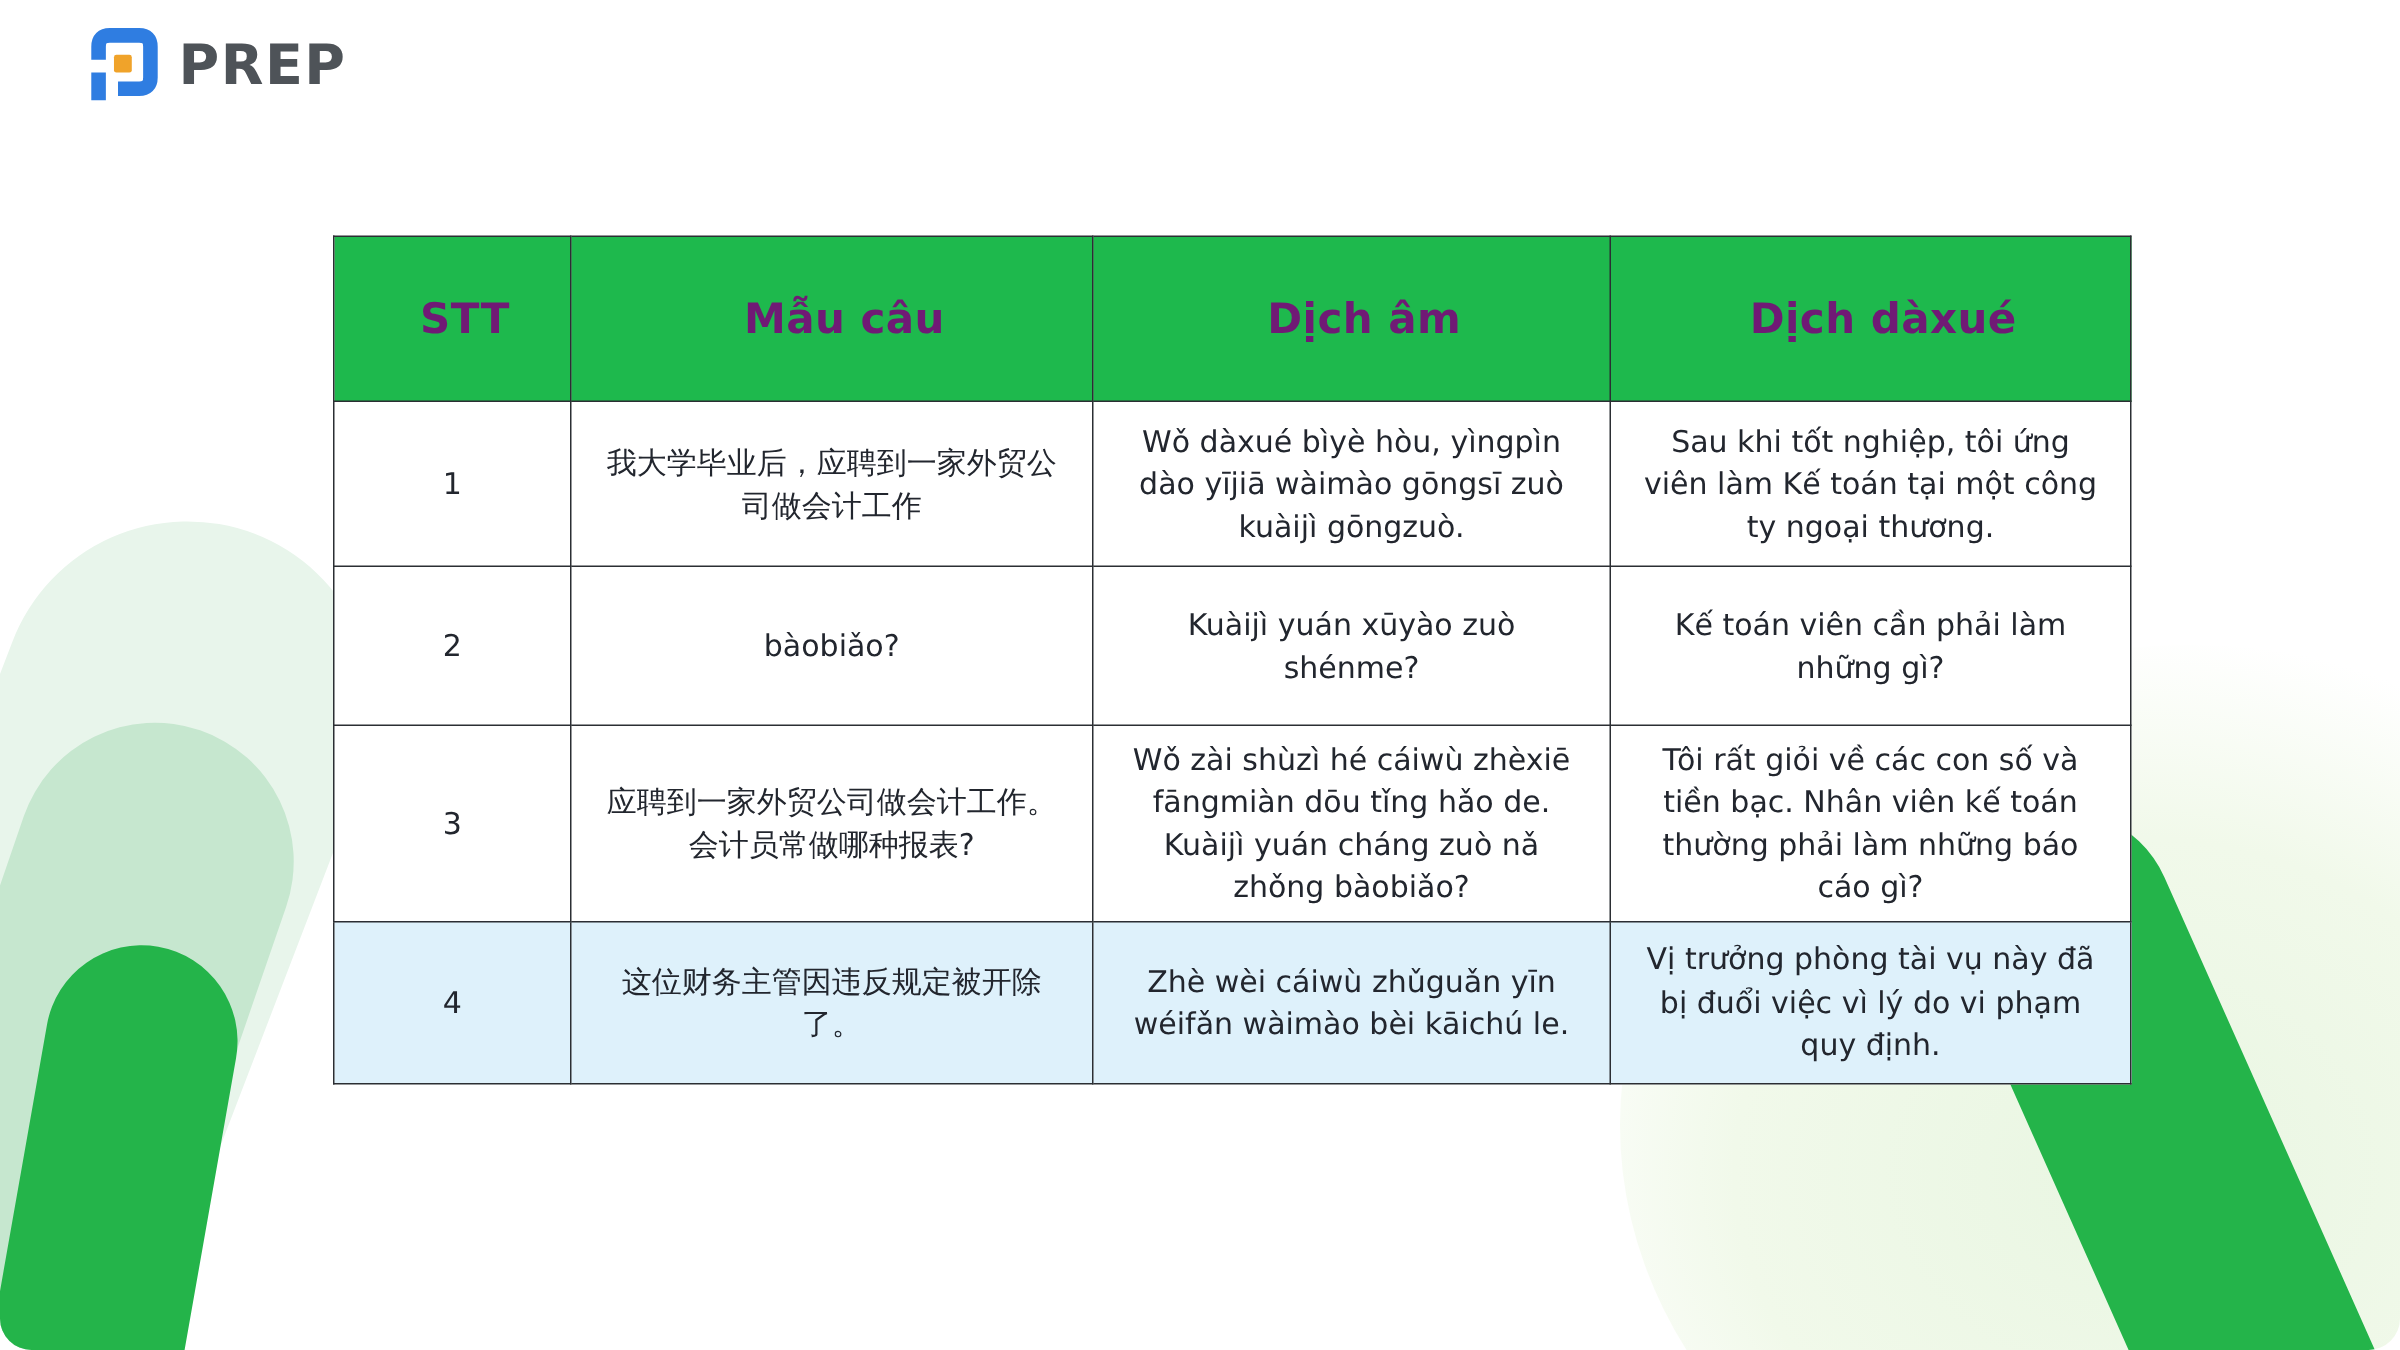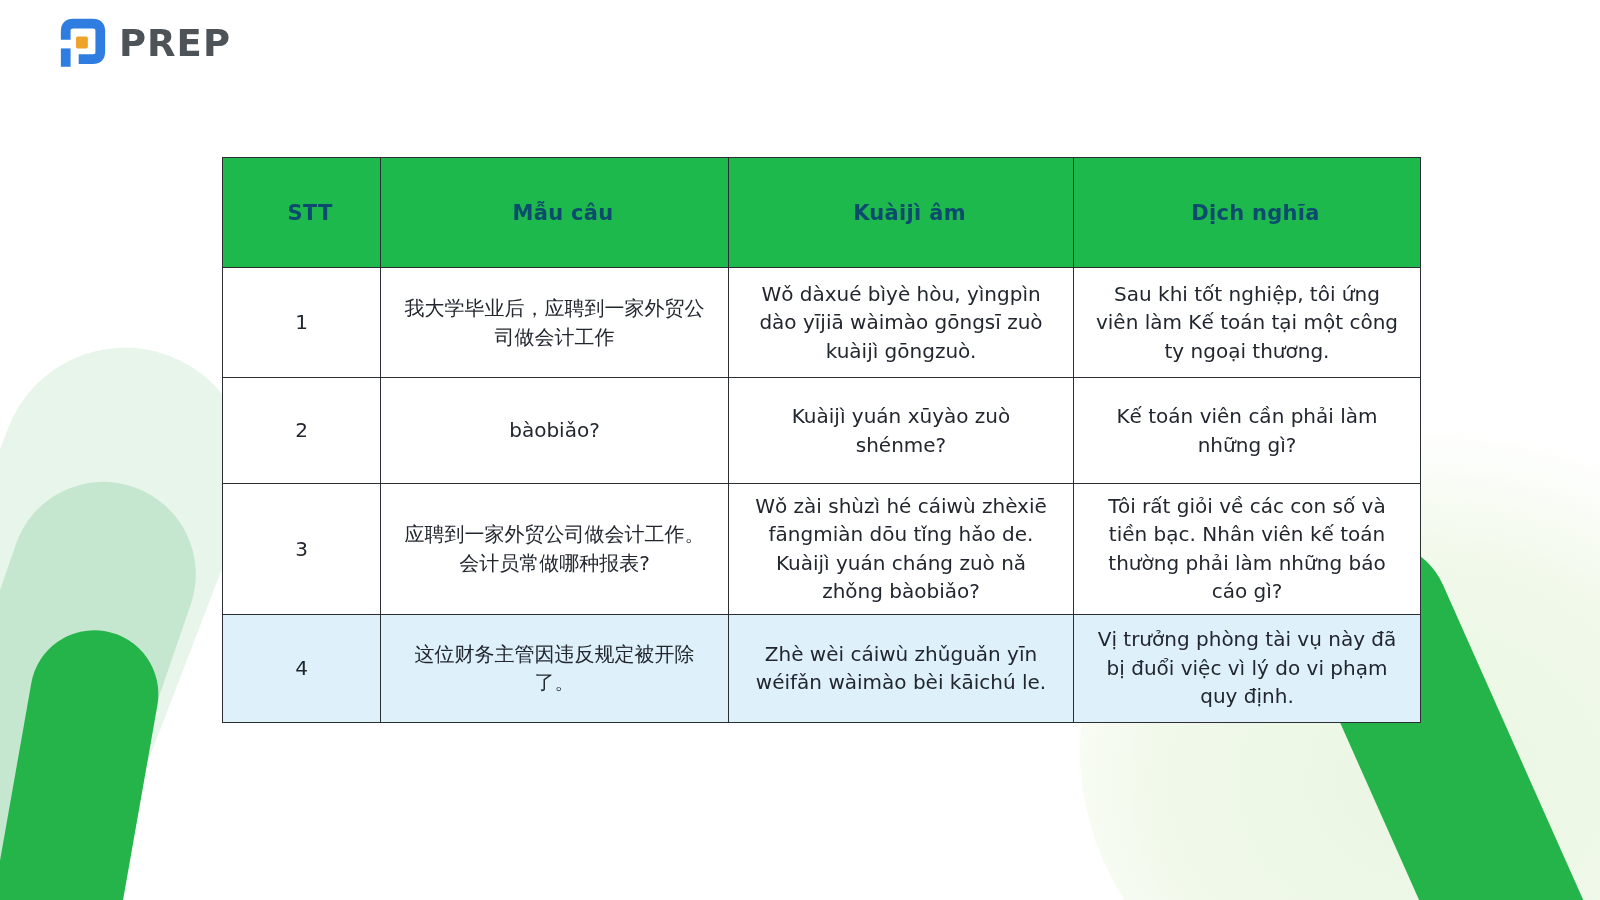--- a/index.html
+++ b/index.html
@@ -9,21 +9,21 @@
     --decor-pale:#e8f5eb;
     --hl-blue:#def1fb;
     --border:#2b2e33;
     --ink:#22262e;
     --logo-blue:#2f7de1;
     --logo-orange:#f0a32a;
     --brand-gray:#4e5358;
   }
   *{margin:0;padding:0;box-sizing:border-box;}
   html,body{width:1600px;height:900px;background:#fff;font-family:"DejaVu Sans","Liberation Sans",sans-serif;}
-  .page{position:relative;width:1600px;height:900px;overflow:hidden;background:#fff;}
+  .page{position:relative;width:1600px;height:900px;overflow:hidden;background:#fff;border-radius:21px;}
 
   
   .decor{position:absolute;pointer-events:none;}
   .glow-right{
     left:1080px;top:430px;width:760px;height:640px;border-radius:50%;
     background:radial-gradient(ellipse at 45% 55%, #e9f6e2 0%, #f1f9ea 45%, rgba(255,255,255,0) 72%);
   }
   .band-dark-right{
     left:1395px;top:520px;width:150px;height:620px;border-radius:80px;
     background:var(--decor-dark);transform:rotate(-24deg);
@@ -44,21 +44,21 @@
   
   .logo{position:absolute;left:57px;top:16px;display:flex;align-items:center;gap:10px;z-index:3;}
   .logo svg{display:block;}
   .logo-text{font-size:37px;font-weight:800;color:var(--brand-gray);letter-spacing:1px;line-height:1;}
 
   
   .tbl-wrap{position:absolute;left:222px;top:157px;z-index:2;}
   table{border-collapse:collapse;table-layout:fixed;width:1198px;background:#fff;}
   th,td{border:1.6px solid var(--border);text-align:center;vertical-align:middle;padding:8px 16px;}
   thead th{
-    background:var(--header-green);color:#0c4a6e;font-size:21px;font-weight:700;
+    background:var(--header-green);color:#701a75;font-size:28px;font-weight:700;
     height:110px;letter-spacing:.3px;padding-left:33px;
   }
   tbody td{font-size:20px;color:var(--ink);line-height:1.42;}
   tbody tr:nth-child(1){height:110px;}
   tbody tr:nth-child(2){height:106px;}
   tbody tr:nth-child(3){height:114px;}
   tbody tr:nth-child(4){height:108px;}
   tbody tr.highlight td{background:var(--hl-blue);}
 </style>
 </head>
@@ -88,22 +88,22 @@
       <colgroup>
         <col style="width:158px">
           <col style="width:348px">
           <col style="width:345px">
           <col style="width:347px">
       </colgroup>
       <thead>
         <tr>
           <th>STT</th>
           <th>Mẫu câu</th>
-          <th>Kuàijì âm</th>
-          <th>Dịch nghĩa</th>
+          <th>Dịch âm</th>
+          <th>Dịch dàxué</th>
         </tr>
       </thead>
       <tbody id="tbody-rows">
           <tr>
     <td><span>1</span></td>
     <td><span>我大学毕业后，应聘到一家外贸公司做会计工作</span></td>
     <td><span>Wǒ dàxué bìyè hòu, yìngpìn dào yījiā wàimào gōngsī zuò kuàijì gōngzuò.</span></td>
     <td><span>Sau khi tốt nghiệp, tôi ứng viên làm Kế toán tại một công ty ngoại thương.</span></td>
   </tr>
           <tr>

